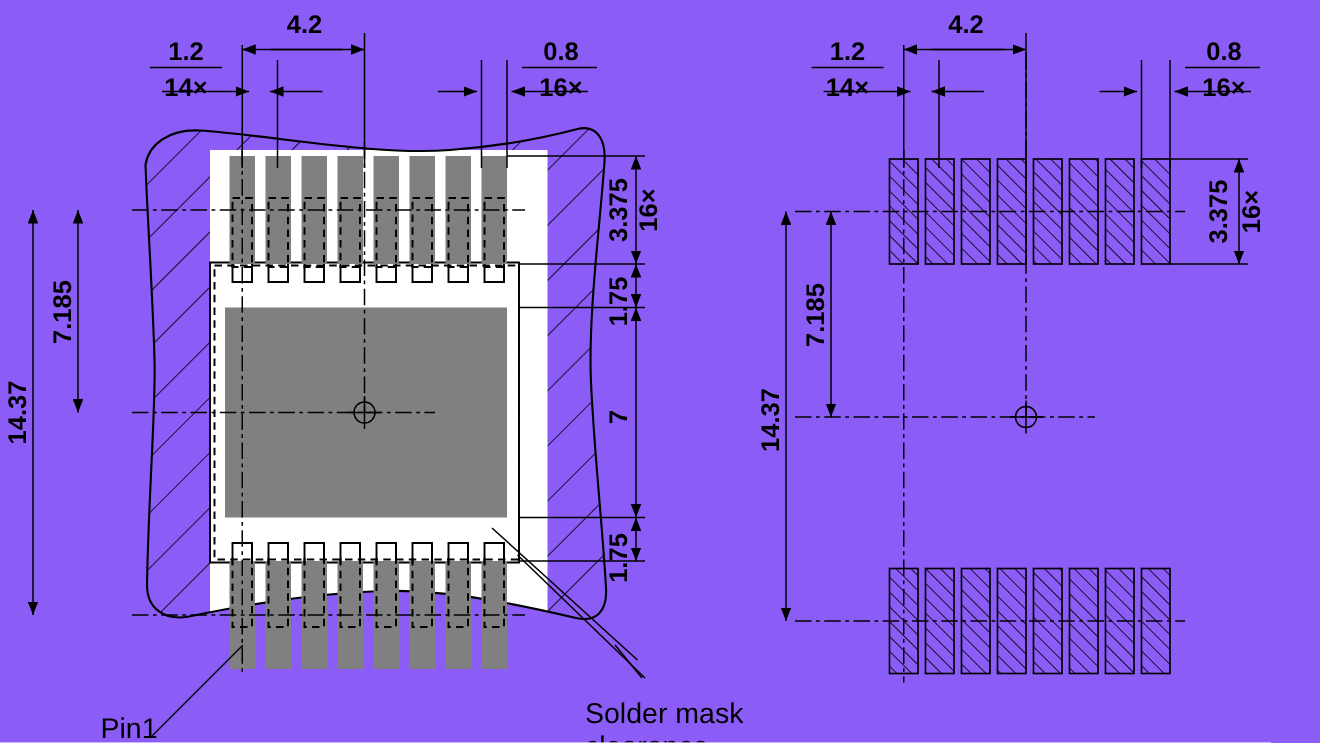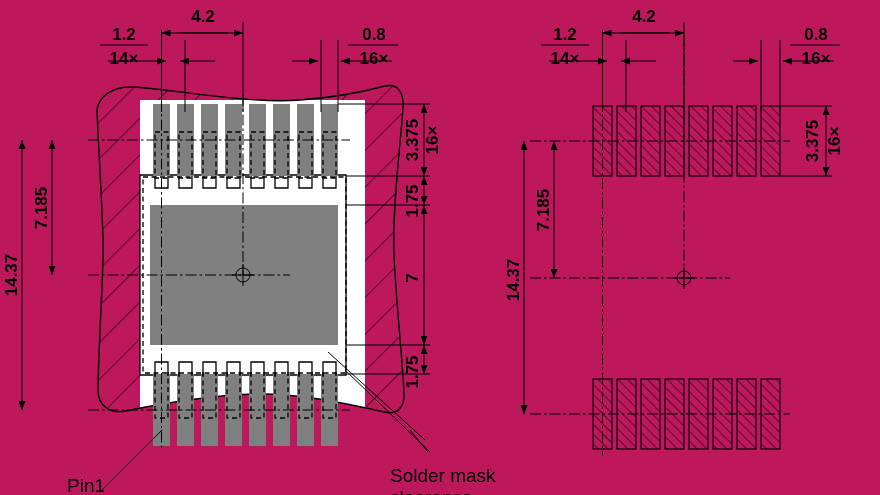--- a/index.html
+++ b/index.html
@@ -11,21 +11,21 @@
   body {
     width: 880px;
     height: 495px;
     overflow: hidden;
     font-family: "Liberation Sans", sans-serif;
   }
   #stage {
     position: relative;
     width: 880px;
     height: 495px;
-    background: #be185d;
+    background: #8b5cf6;
   }
   svg.drawing {
     position: absolute;
     left: 0;
     top: 0;
     width: 880px;
     height: 495px;
     display: block;
   }
   .dimtext {

